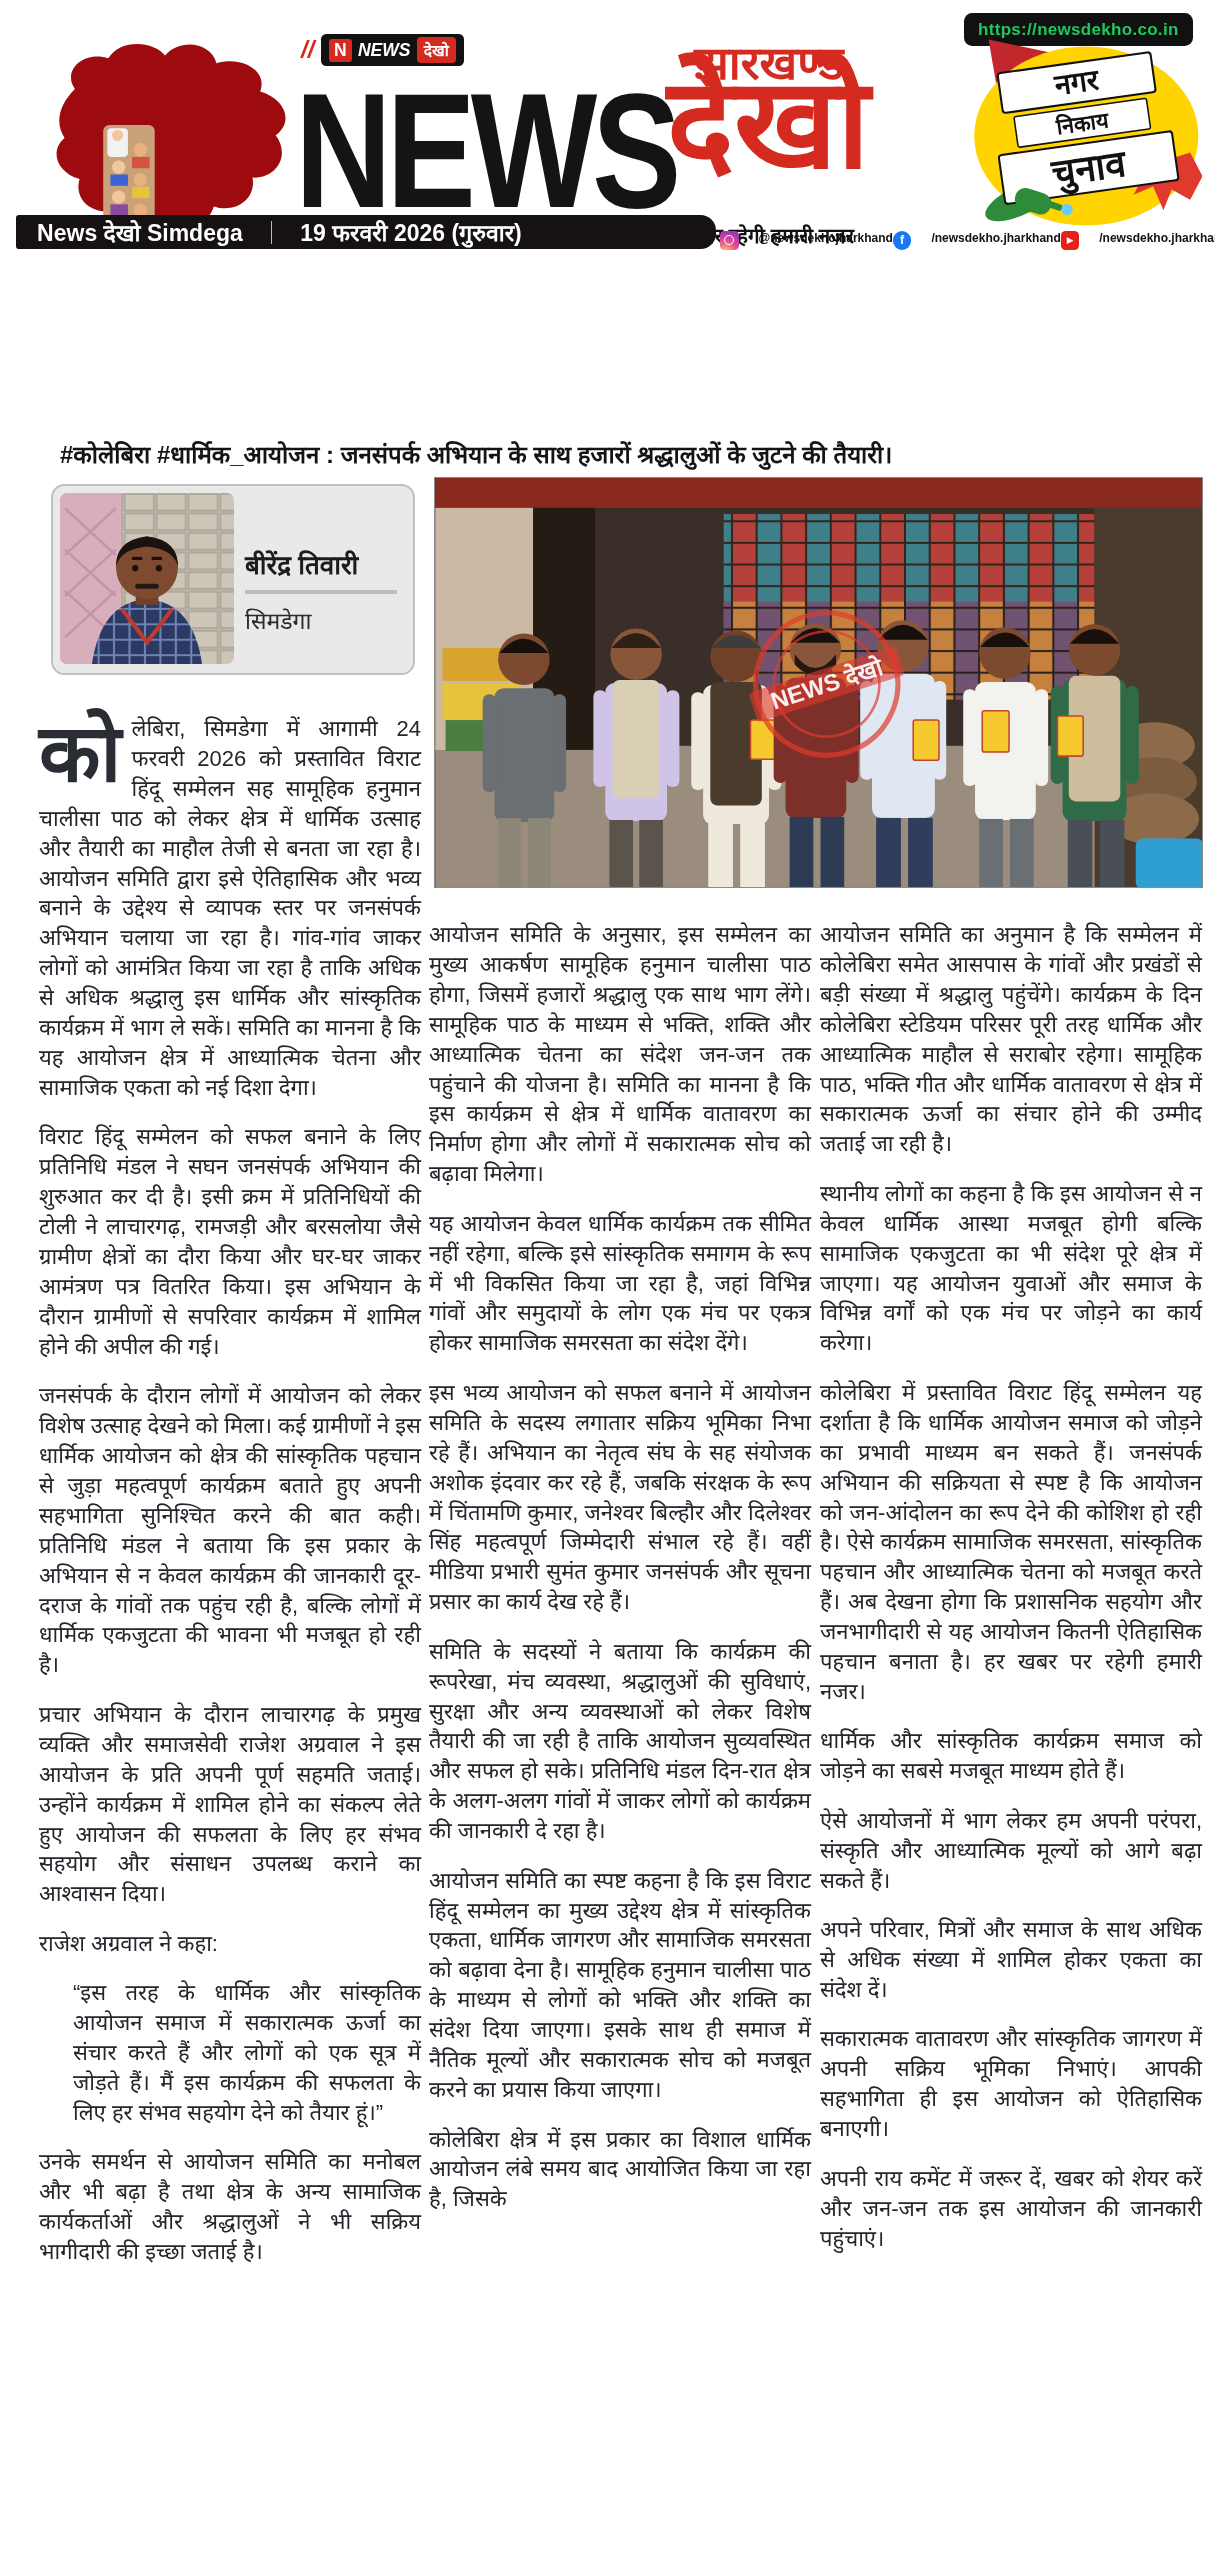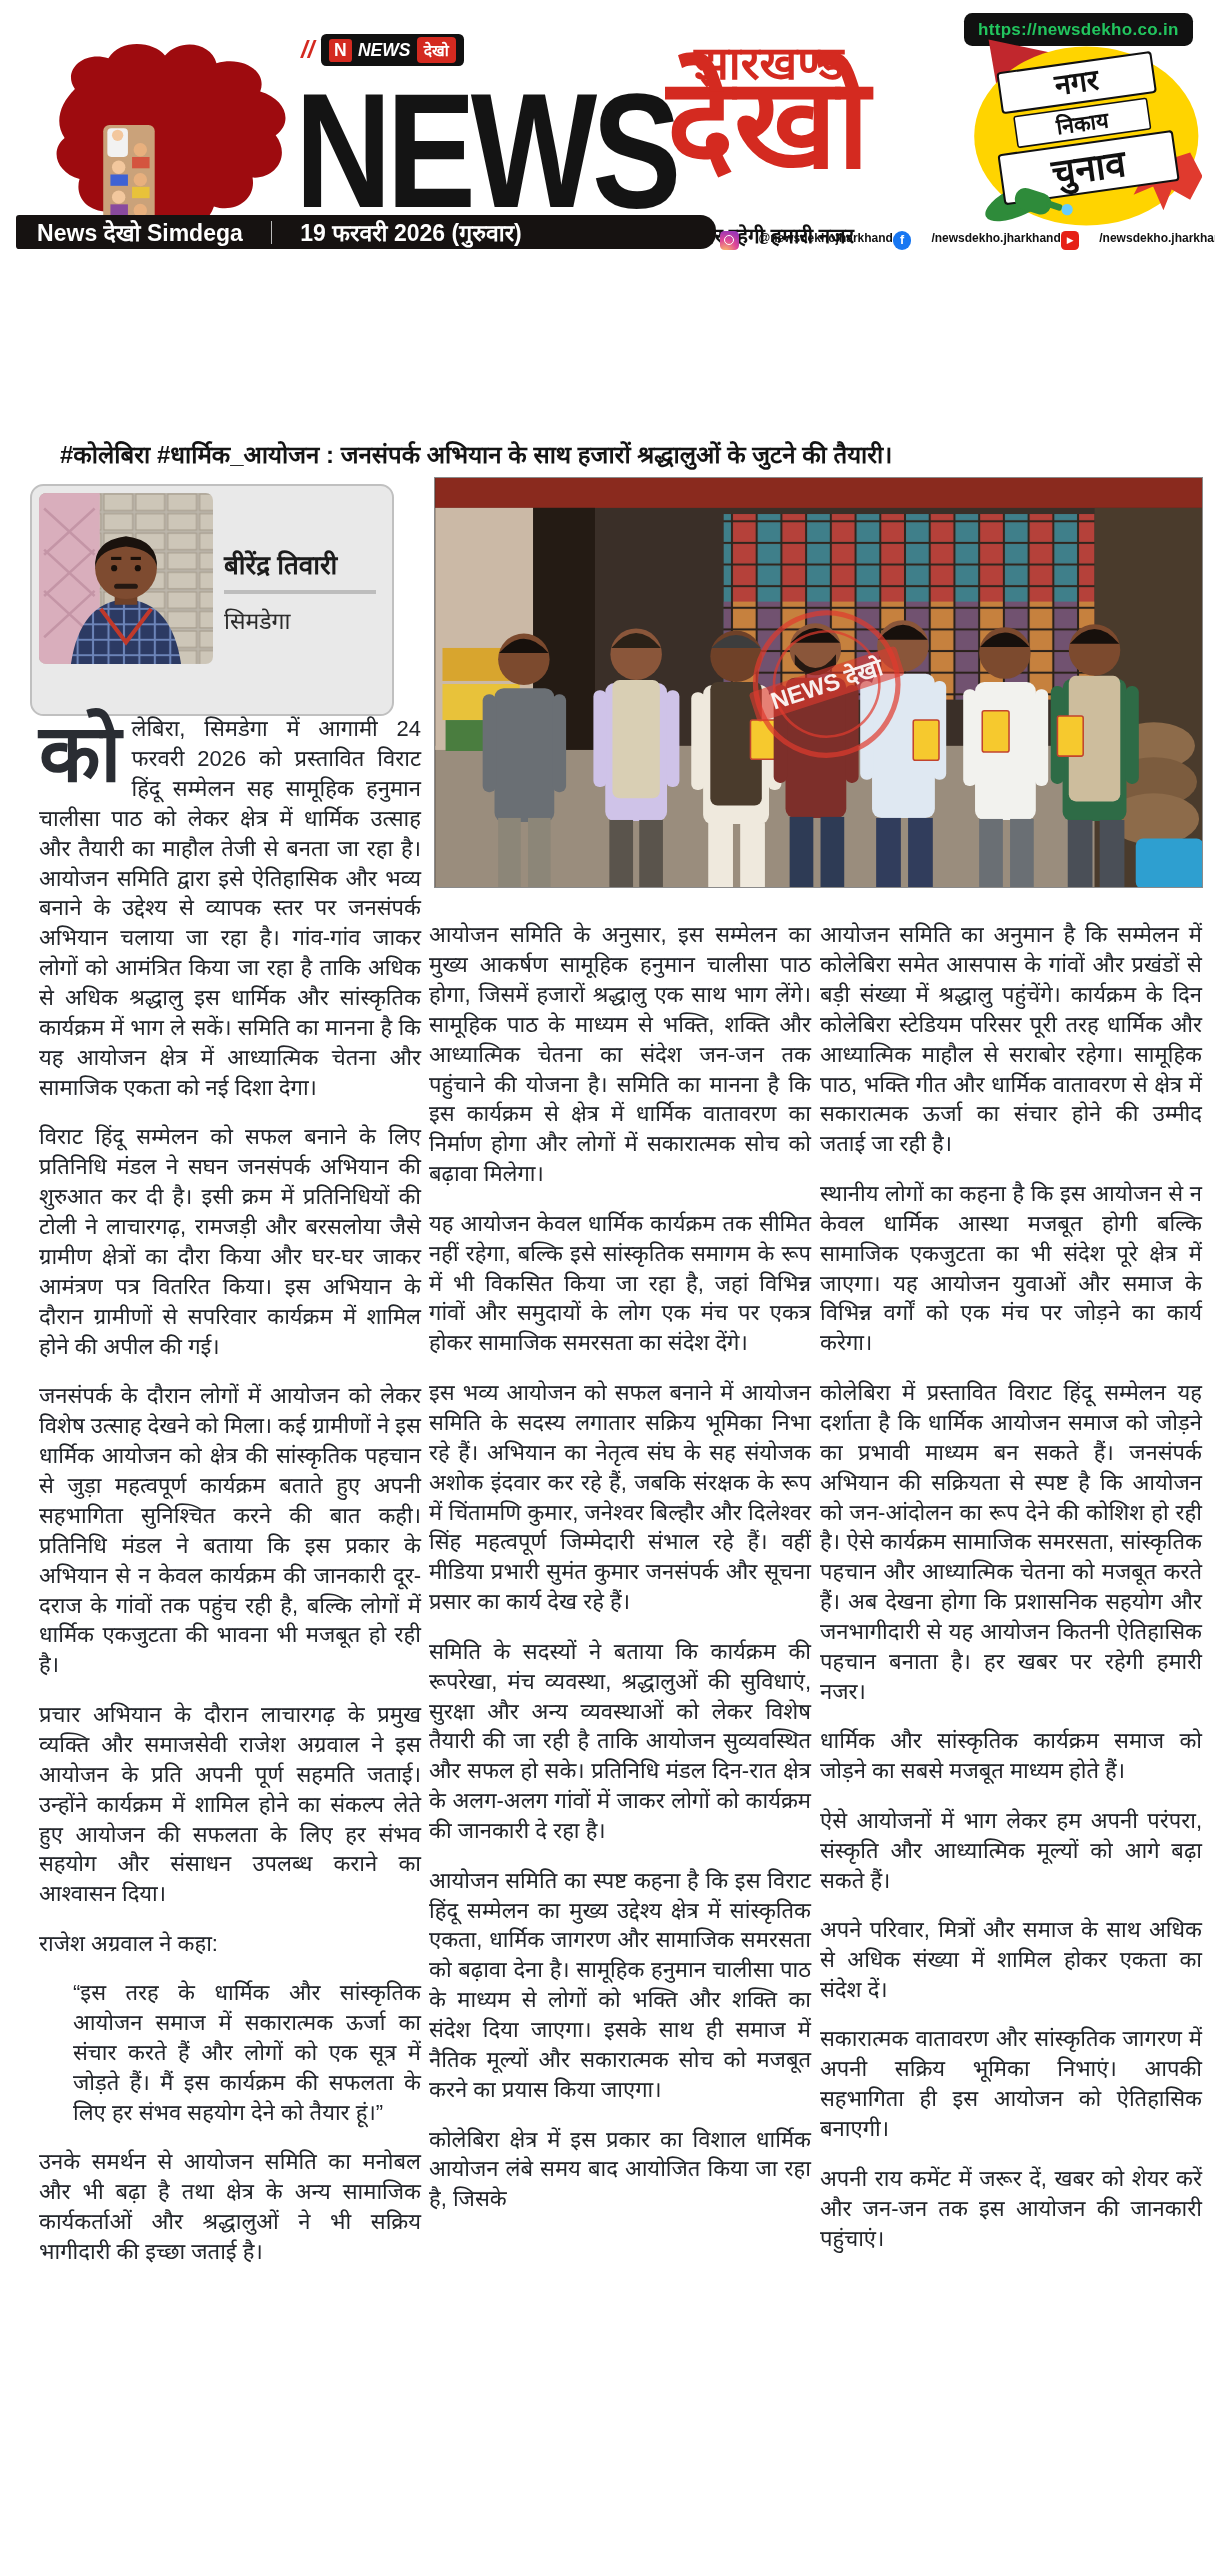--- a/index.html
+++ b/index.html
@@ -33,21 +33,21 @@
   .si-ig{border-radius:4.6px;background:radial-gradient(circle at 28% 110%,#fdc468,#df4996 48%,#9b36b7 85%);position:relative;}
   .si-ig .lens{width:8.2px;height:8.2px;border:1.5px solid #fff;border-radius:50%;}
   .si-fb{border-radius:50%;background:#1877f2;}
   .si-yt{border-radius:4.6px;background:#e62117;font-size:8.8px;}
   .si-x{border-radius:50%;background:#000;}
   
   .headline{position:absolute;left:30px;top:264px;width:1158px;font-size:39px;font-weight:900;
             color:#101010;line-height:1.88;}
   .subheadline{position:absolute;left:30px;top:437px;width:1158px;font-size:24px;font-weight:bold;color:#141414;margin-left:30px;}
   
-  .reporter-card{position:absolute;left:30px;top:484px;width:364px;height:232px;background:#e9e9e9;
+  .reporter-card{position:absolute;left:51px;top:484px;width:364px;height:191px;background:#e9e9e9;
                  border:2.6px solid #c0c0c0;border-radius:13.4px;box-sizing:border-box;}
   .reporter-photo{position:absolute;left:7.2px;top:7.2px;width:174px;height:171px;border-radius:7.2px;overflow:hidden;}
   .reporter-name{position:absolute;left:192px;top:60px;font-size:26px;font-weight:bold;color:#1c1c1c;}
   .reporter-divider{position:absolute;left:192px;top:104px;width:152px;height:3.6px;background:#bdbdbd;}
   .reporter-loc{position:absolute;left:192px;top:118px;font-size:23px;color:#2a2a2a;}
   
   .photo-frame{position:absolute;left:434px;top:477px;width:769px;height:411px;border:1px solid #8a8a8a;
                box-sizing:border-box;background:#4b4038;overflow:hidden;}
   
   .col{position:absolute;width:382px;font-size:22px;line-height:1.36;text-align:justify;color:#23262b;}

